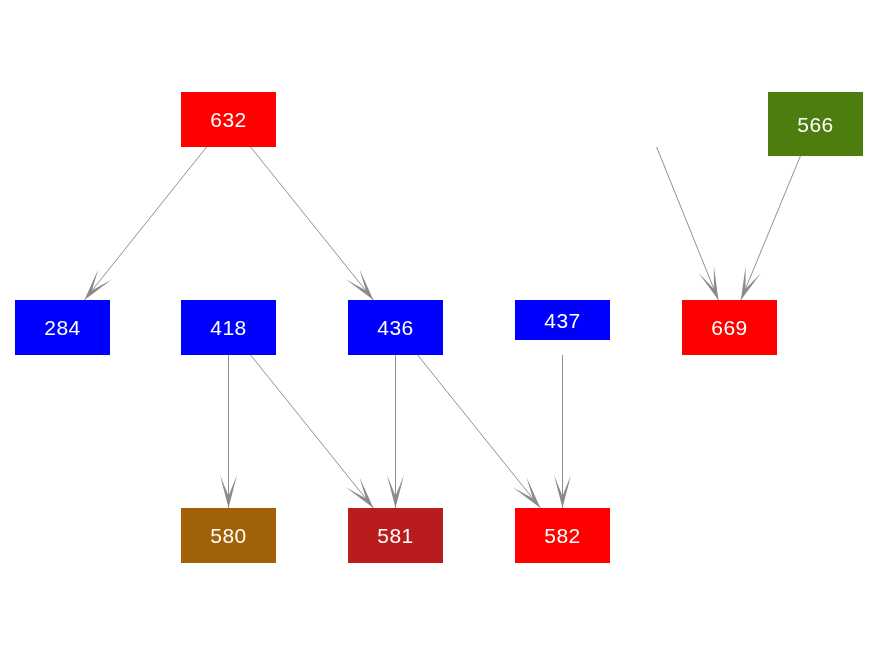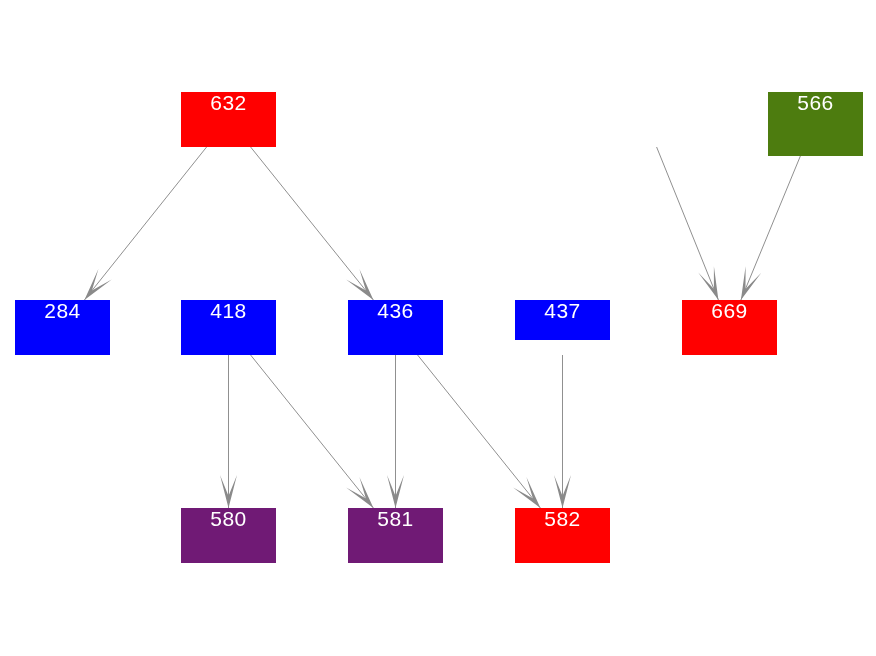--- a/index.html
+++ b/index.html
@@ -16,20 +16,21 @@
     font-family: "Liberation Sans", sans-serif;
   }
   .edges-layer {
     position: absolute;
     left: 0;
     top: 0;
   }
   .node {
     position: absolute;
     display: flex;
+    align-items: center;
     justify-content: center;
   }
   .node-label {
     font-size: 21px;
     line-height: 1;
     letter-spacing: 0.5px;
     user-select: none;
   }
 </style>
 </head>
@@ -71,22 +72,22 @@
     </div>
     <div class="node" style="left: 348px; top: 300px; width: 95px; height: 55px; background: rgb(0, 0, 255);">
       <span class="node-label" style="color: rgb(255, 255, 255);">436</span>
     </div>
     <div class="node" style="left: 515px; top: 300px; width: 95px; height: 40px; background: rgb(0, 0, 255);">
       <span class="node-label" style="color: rgb(255, 255, 255);">437</span>
     </div>
     <div class="node" style="left: 682px; top: 300px; width: 95px; height: 55px; background: rgb(255, 0, 0);">
       <span class="node-label" style="color: rgb(255, 255, 255);">669</span>
     </div>
-    <div class="node" style="left: 181px; top: 508px; width: 95px; height: 55px; background: #701a75;">
+    <div class="node" style="left: 181px; top: 508px; width: 95px; height: 55px; background: #a16207;">
       <span class="node-label" style="color: rgb(255, 255, 255);">580</span>
     </div>
-    <div class="node" style="left: 348px; top: 508px; width: 95px; height: 55px; background: #701a75;">
+    <div class="node" style="left: 348px; top: 508px; width: 95px; height: 55px; background: #b91c1c;">
       <span class="node-label" style="color: rgb(255, 255, 255);">581</span>
     </div>
     <div class="node" style="left: 515px; top: 508px; width: 95px; height: 55px; background: rgb(255, 0, 0);">
       <span class="node-label" style="color: rgb(255, 255, 255);">582</span>
     </div>
   </div>
 
 </body></html>

